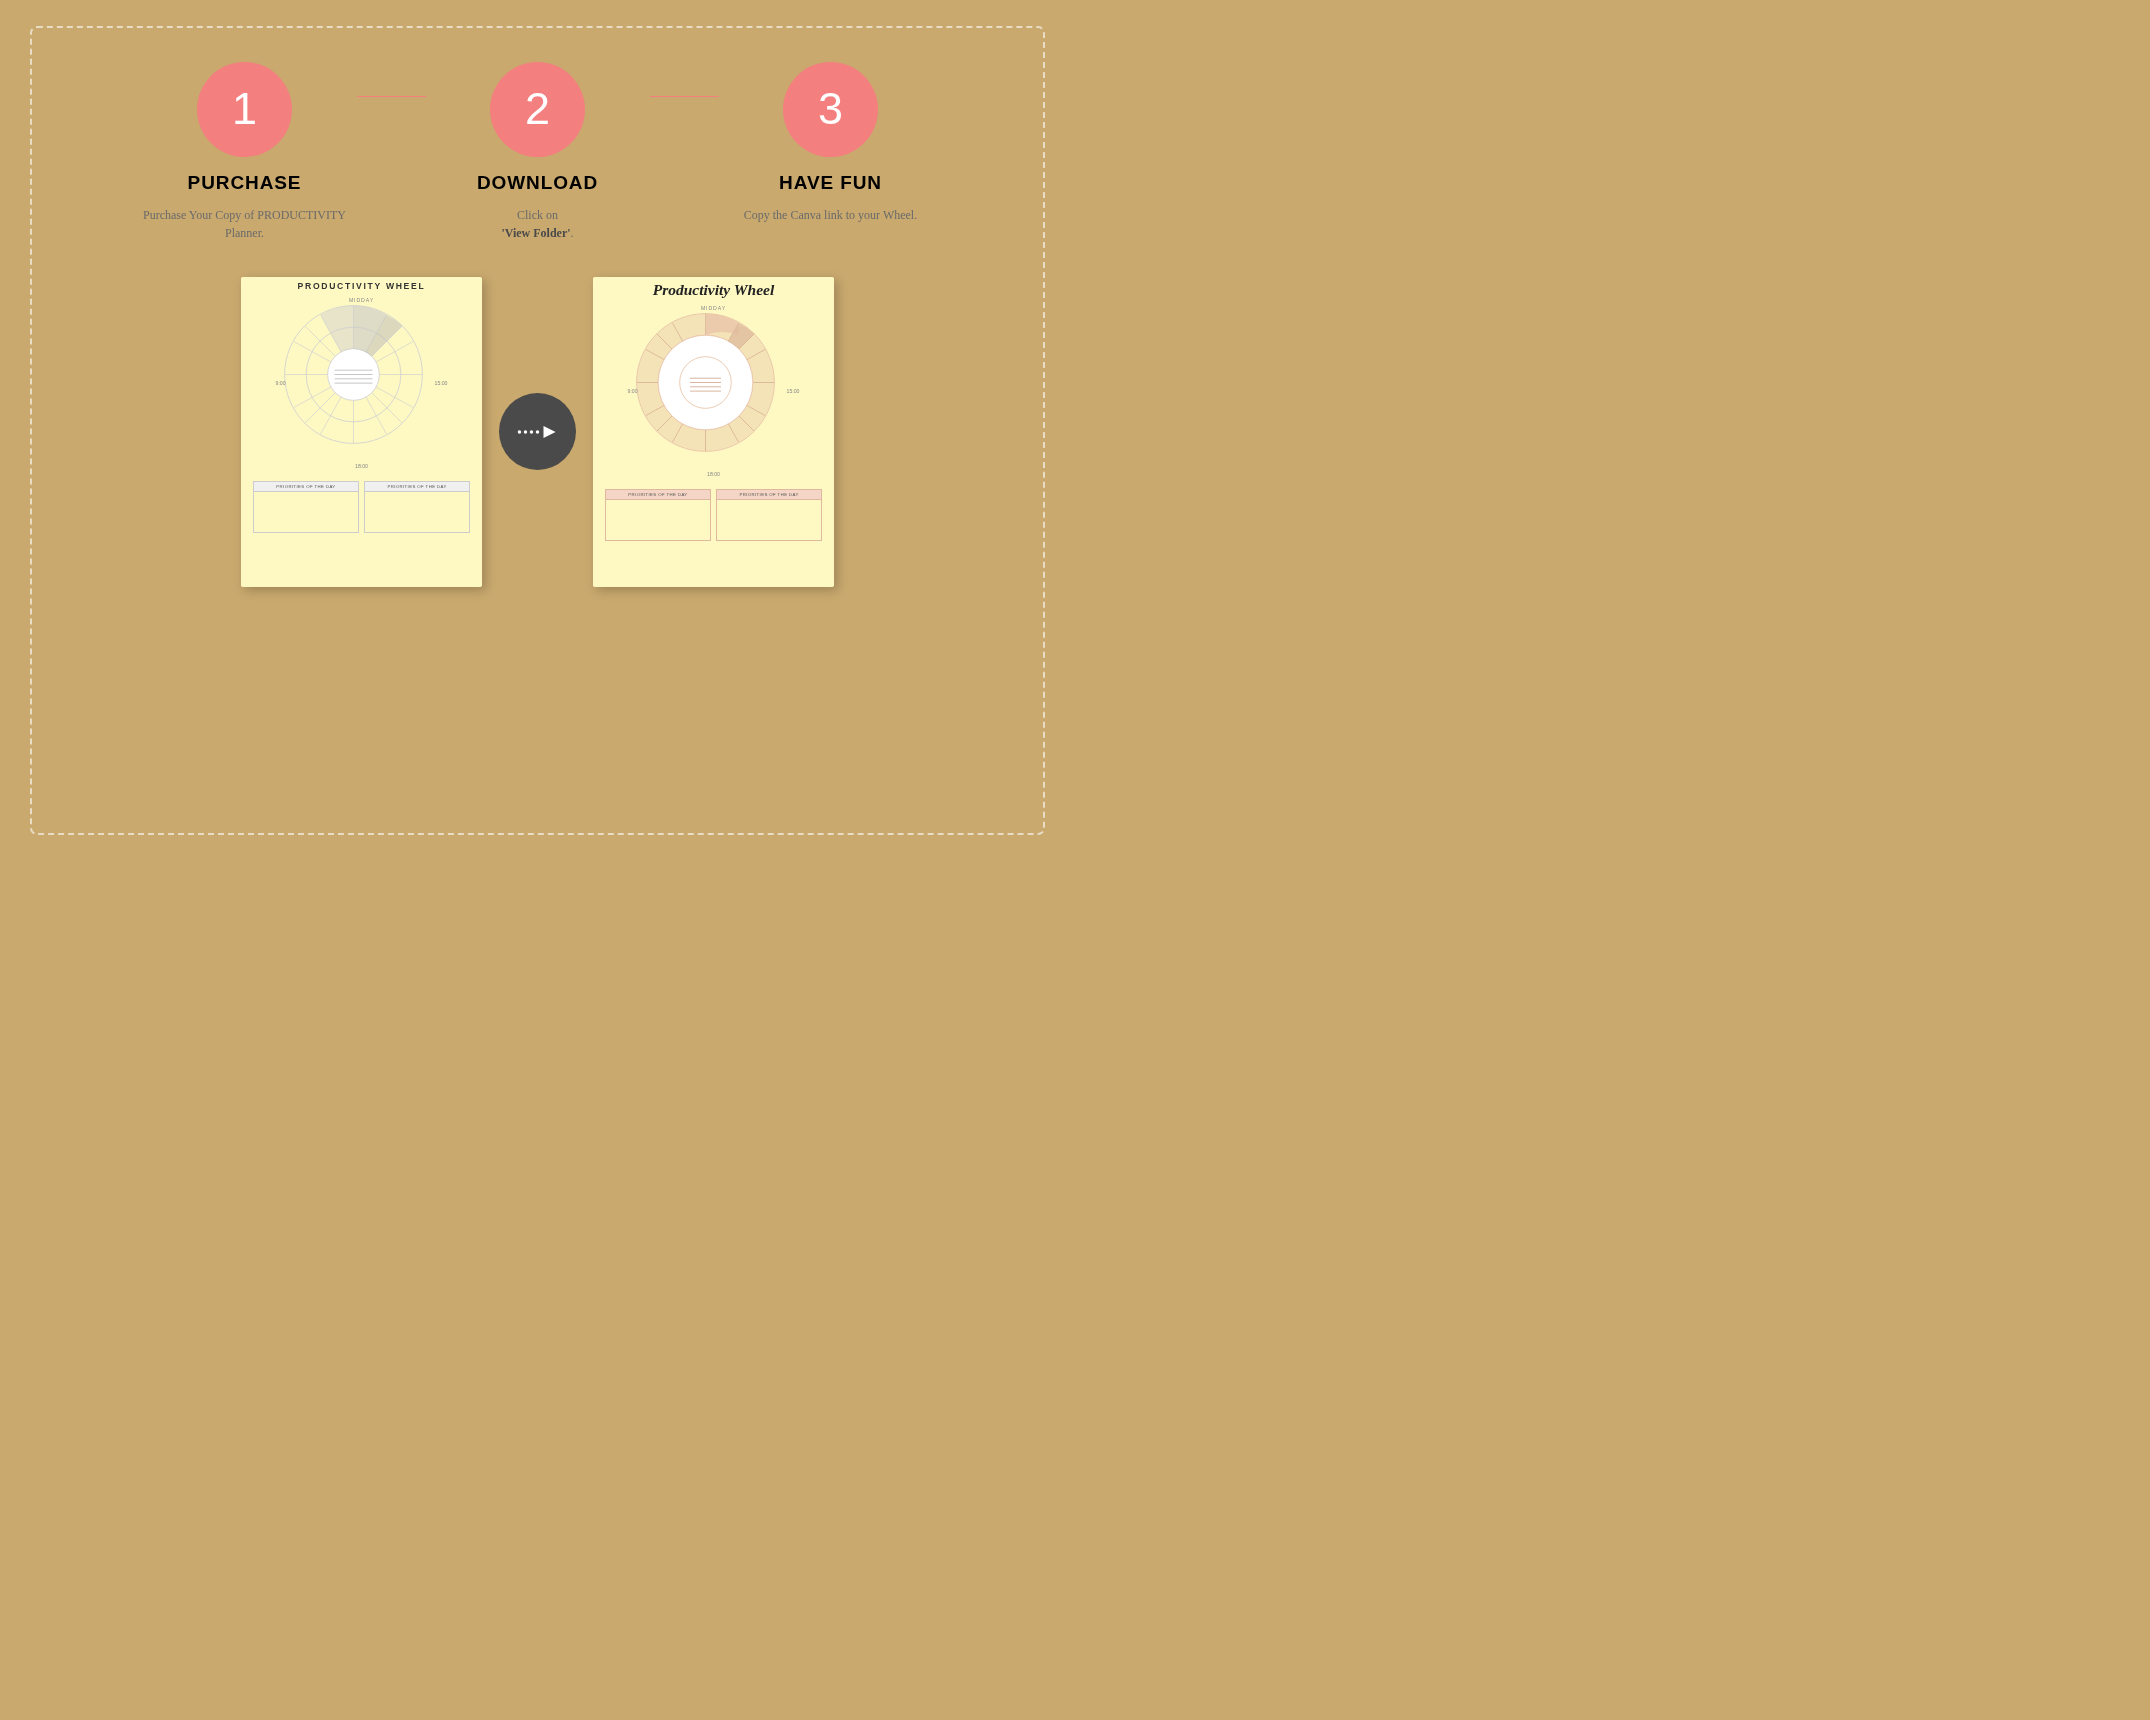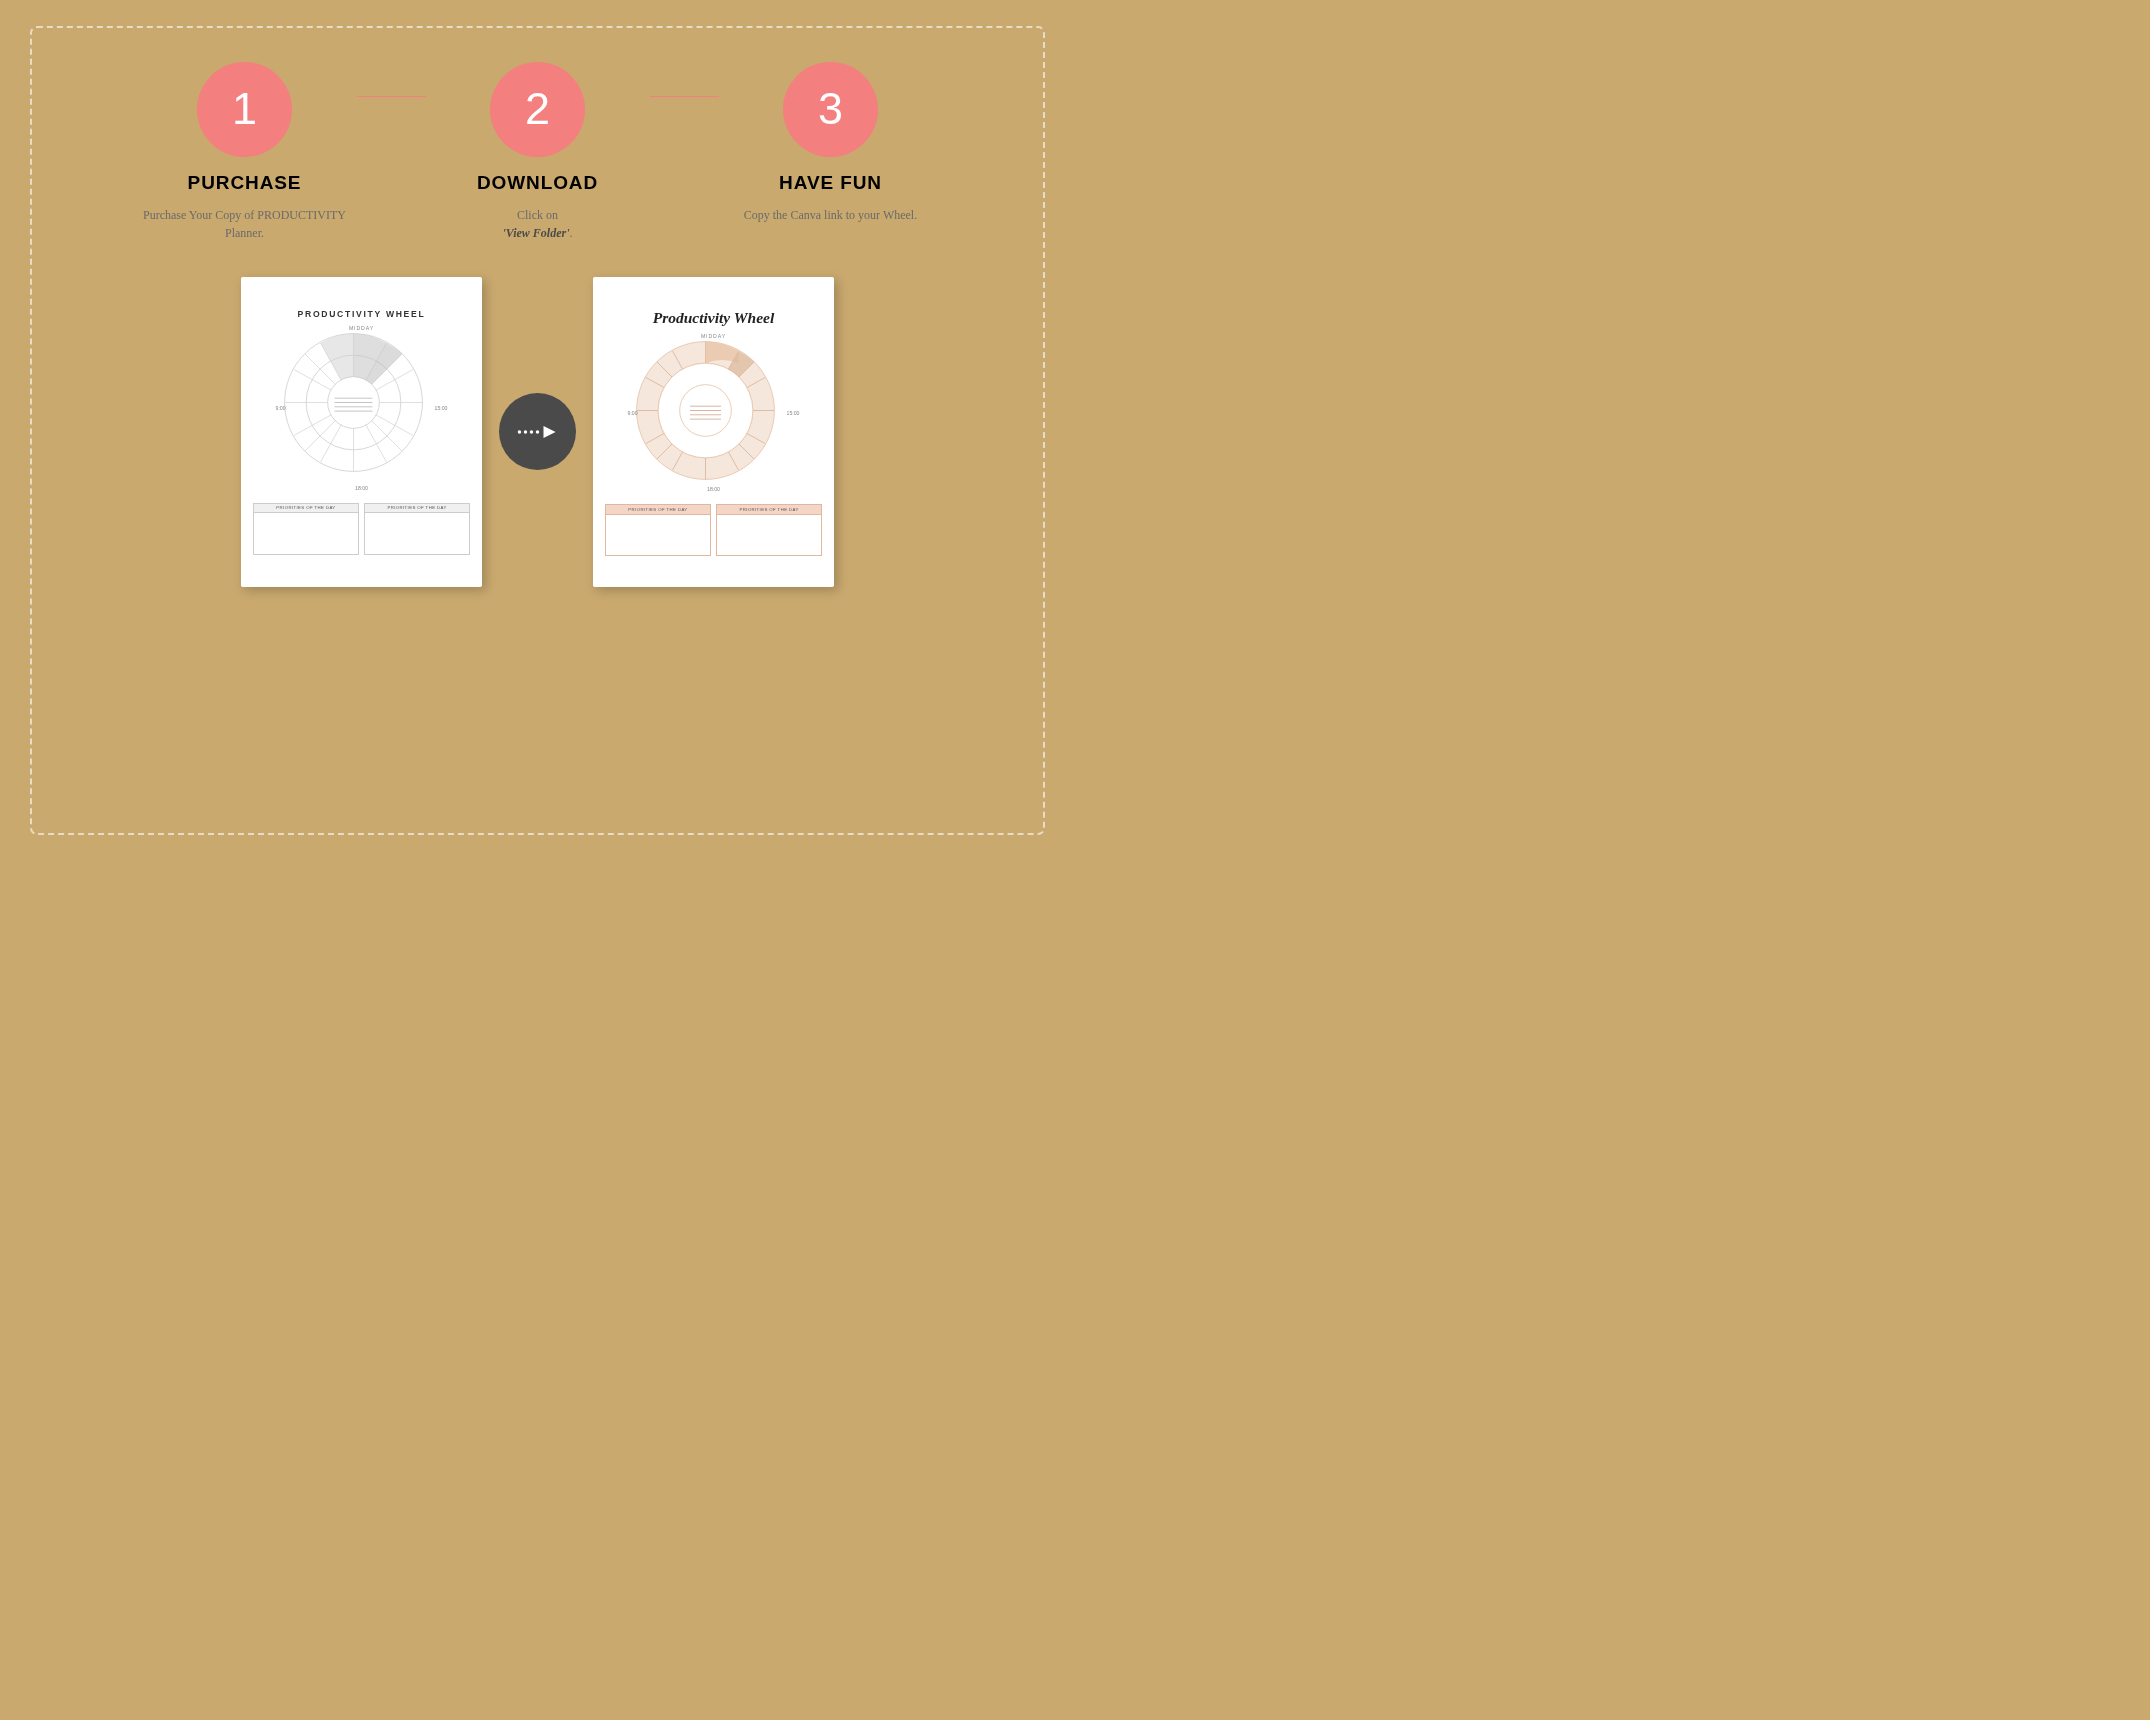--- a/index.html
+++ b/index.html
@@ -83,41 +83,40 @@
     .step-desc {
       font-size: 12px;
       color: #6a6a6a;
       text-align: center;
       line-height: 1.5;
       font-family: 'Georgia', serif;
     }
 
     .step-desc strong {
       color: #4a4a4a;
-      font-style: italic;
     }
 
     
     .docs-row {
       display: flex;
       align-items: center;
       justify-content: center;
       gap: 0px;
       width: 100%;
       margin-top: 8.6px;
     }
 
     
     .doc-card {
-      background: #ffffff;
+      background: #fef9c3;
       width: 241px;
       height: 310px;
       box-shadow: 3.4px 3.4px 10.3px rgba(0,0,0,0.2);
       border-radius: 1.7px;
-      padding: 32px 12px;
+      padding: 4px 12px;
       display: flex;
       flex-direction: column;
       align-items: center;
     }
 
     .doc-title {
       font-size: 8.6px;
       font-weight: 700;
       letter-spacing: 1.7px;
       color: #333;

